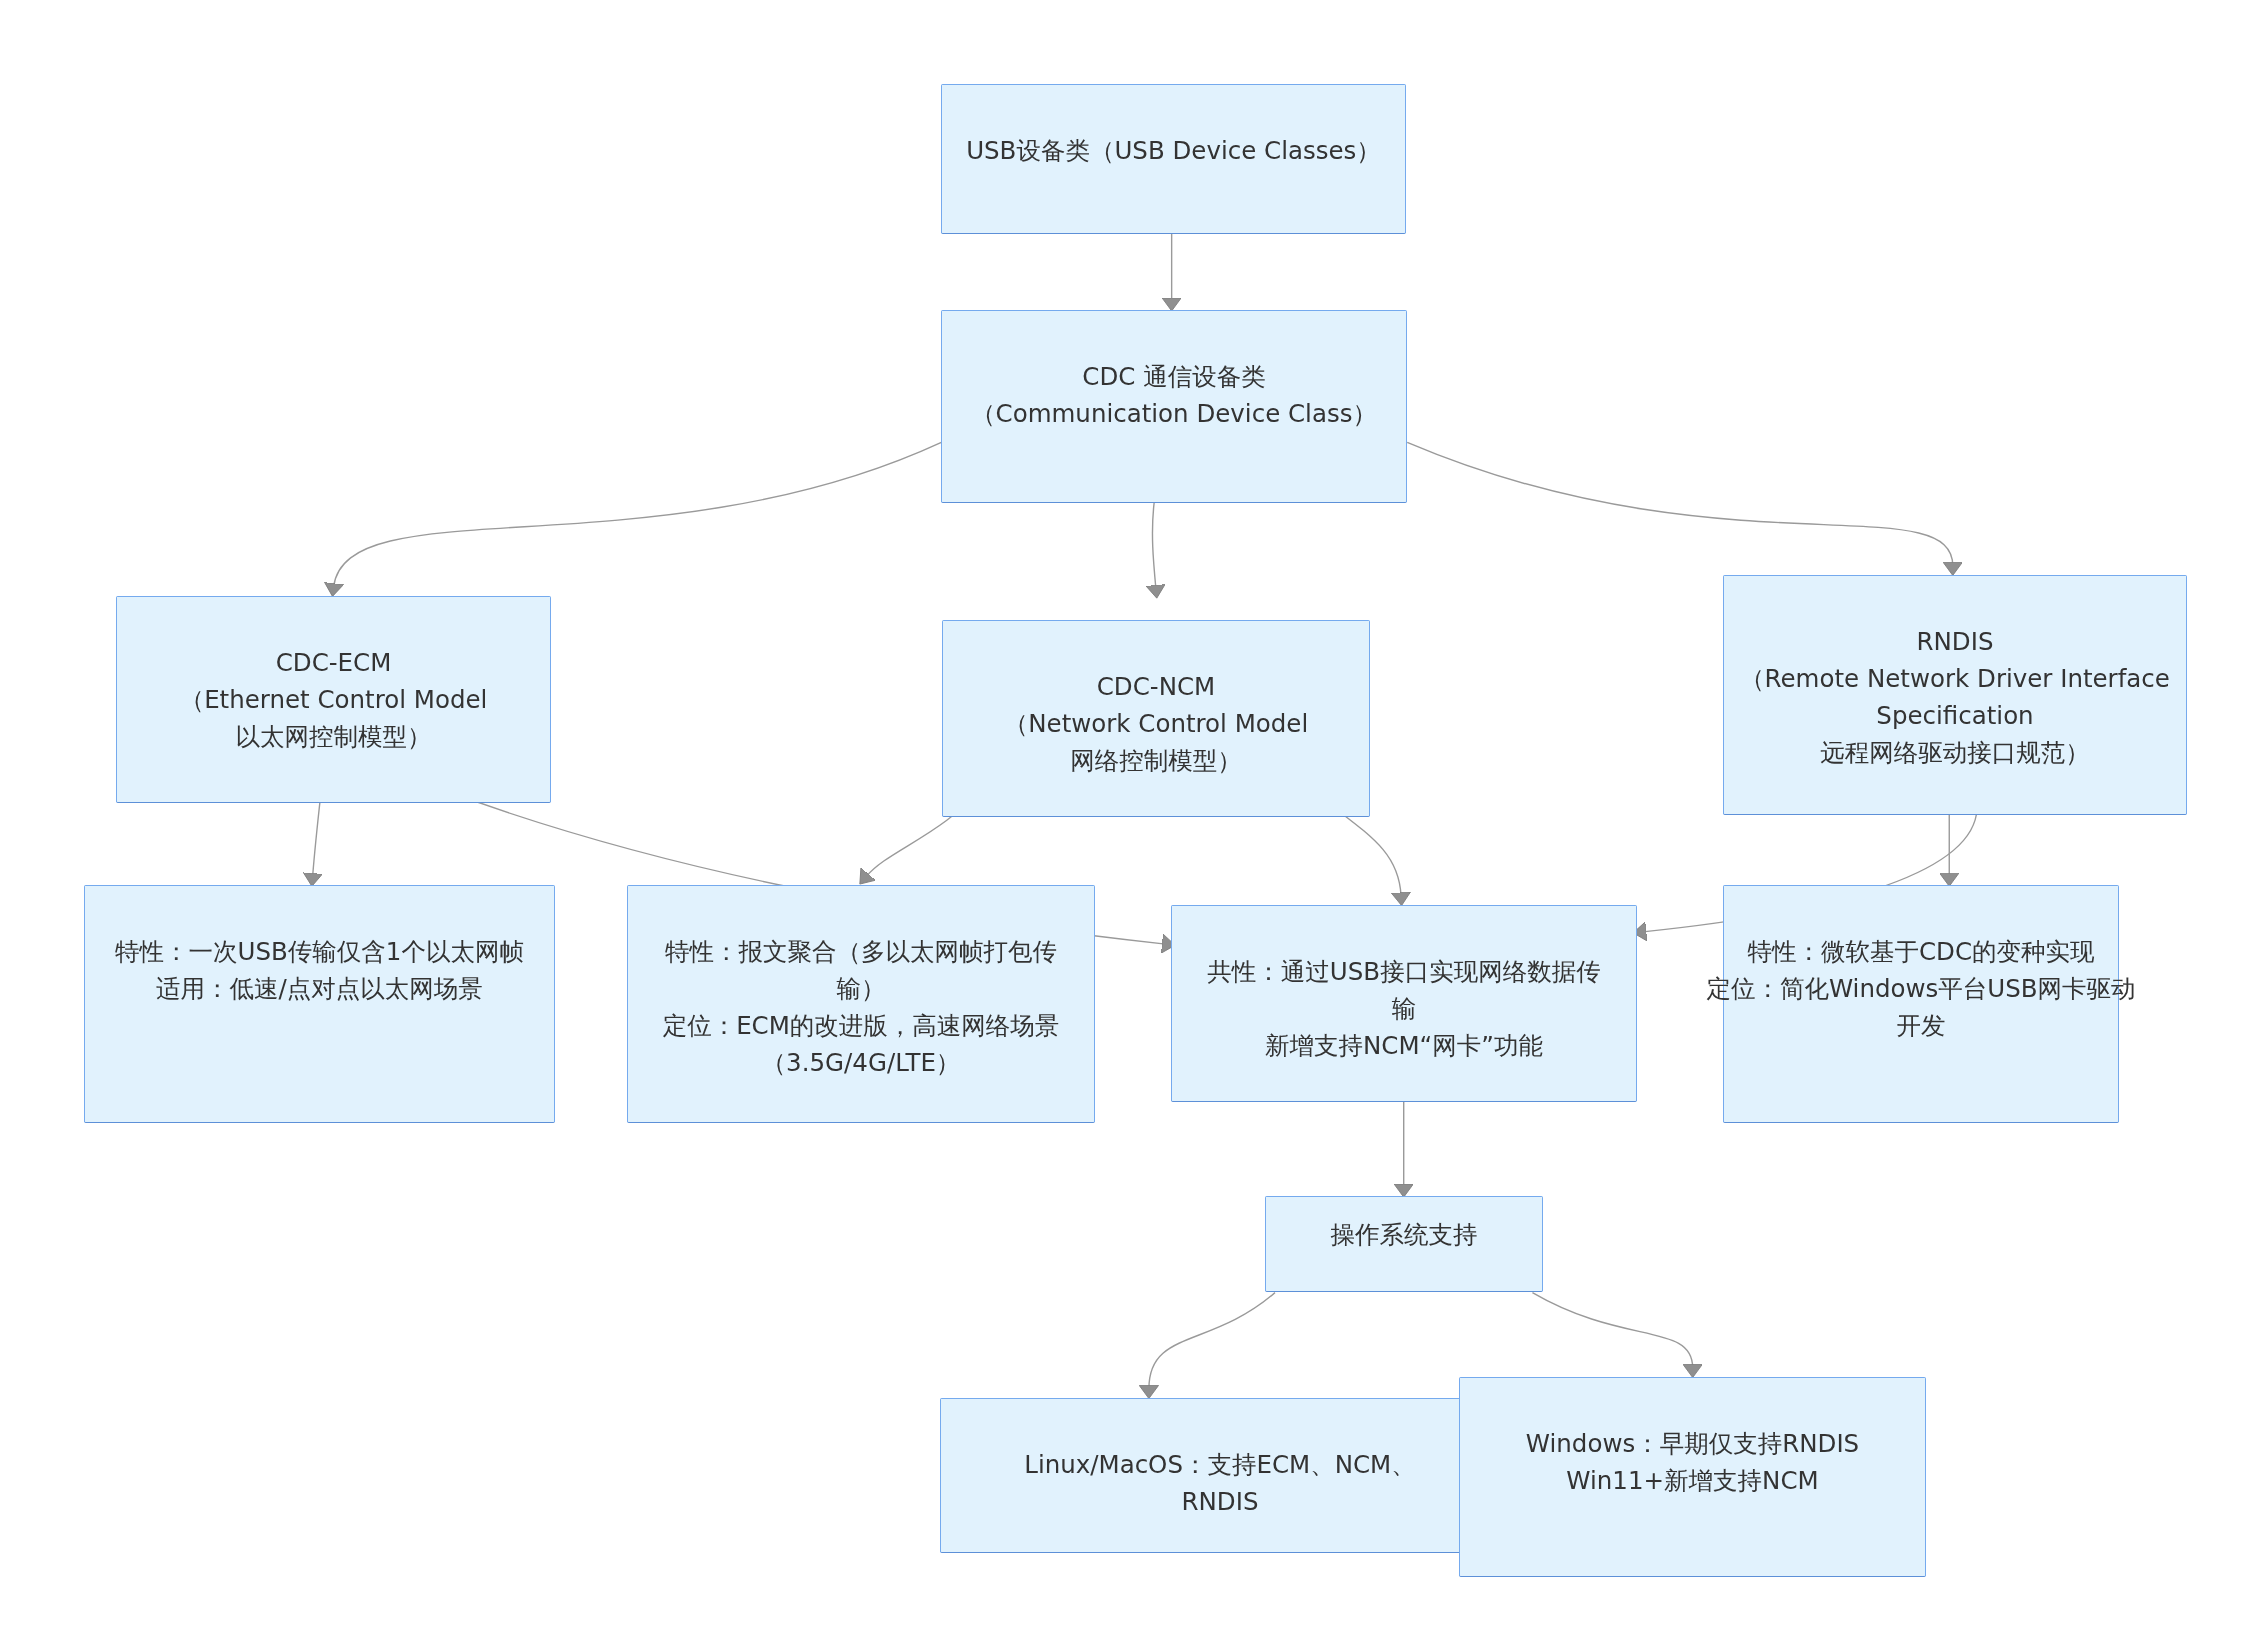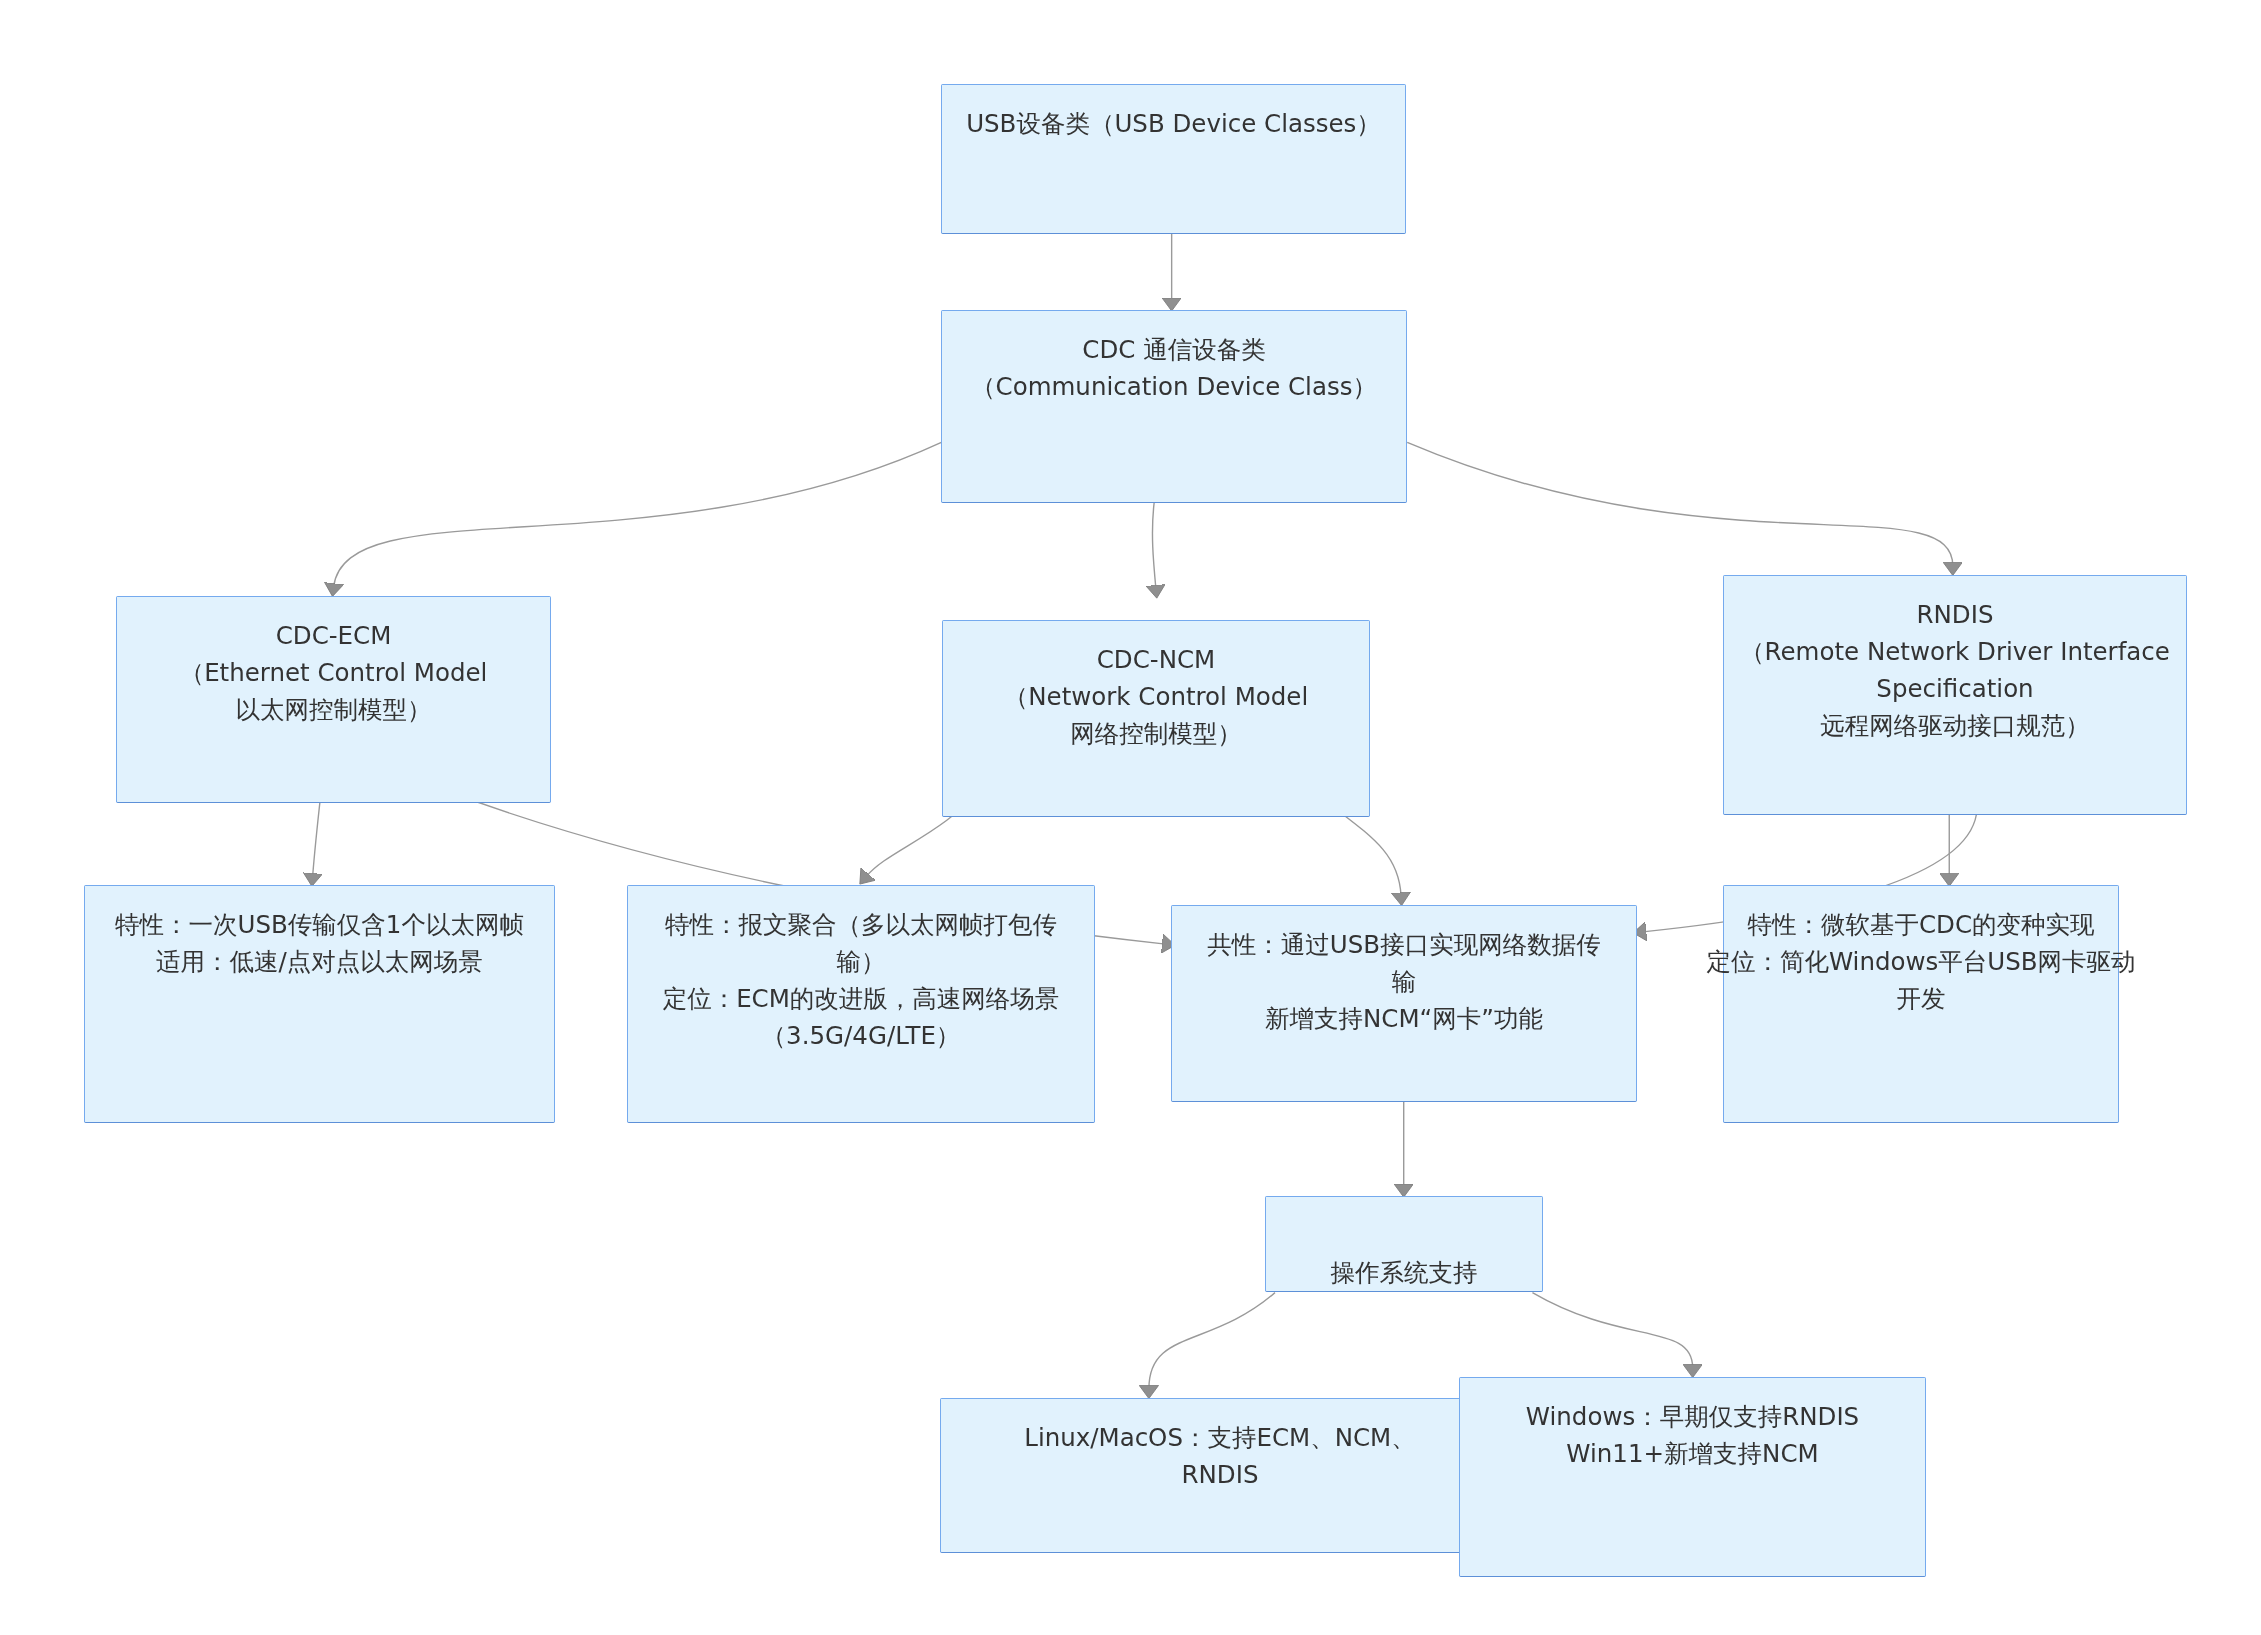--- a/index.html
+++ b/index.html
@@ -12,23 +12,23 @@
   .edge{fill:none;stroke:#9a9a9a;stroke-width:1.6px;}
   .node{
     position:absolute;box-sizing:border-box;
     background:#e1f2fd;
     border:1.8px solid #75aaee;
     border-bottom-color:#5d90d8;
     border-radius:1.8px;
     color:#333333;
     font-size:24.5px;line-height:37px;
     display:flex;flex-direction:column;align-items:center;
-    padding-top:20px;text-align:center;
+    padding-top:47px;text-align:center;
   }
-  .node.small{padding-top:19px;justify-content:flex-end;}
+  .node.small{padding-top:19px;}
   .ln{white-space:nowrap;}
 </style>
 </head>
 <body>
 
 <div id="canvas">
 
   <svg id="edges" viewBox="0 0 2582 1868" xmlns="http://www.w3.org/2000/svg">
     <defs>
       <marker id="arrow" markerUnits="userSpaceOnUse" markerWidth="16" markerHeight="22" refX="4" refY="11" orient="auto">

